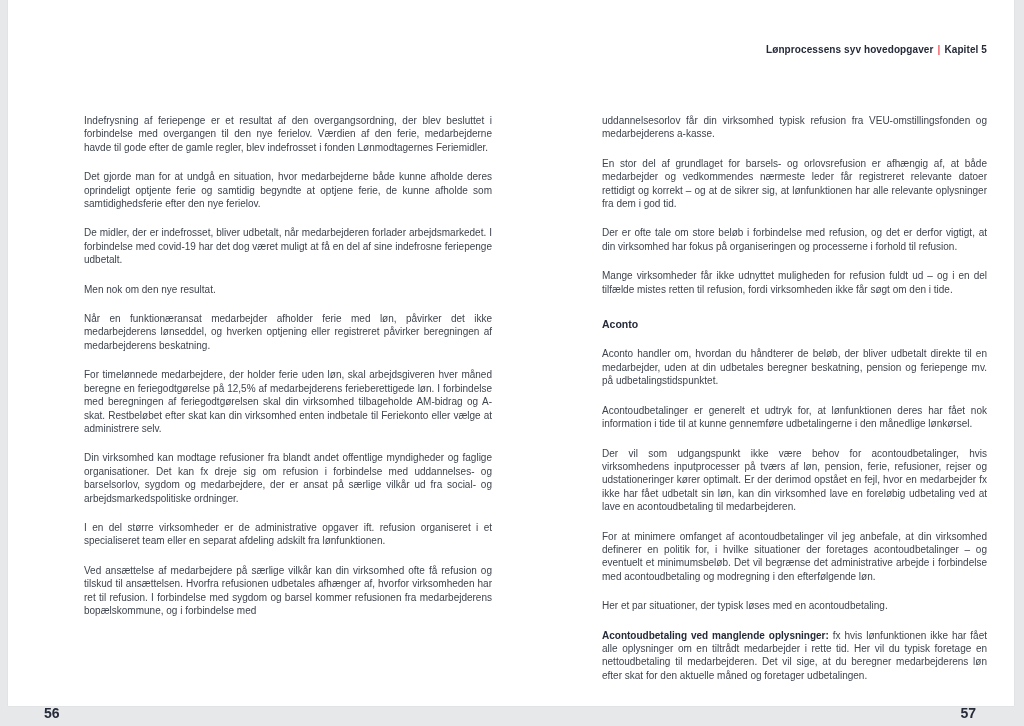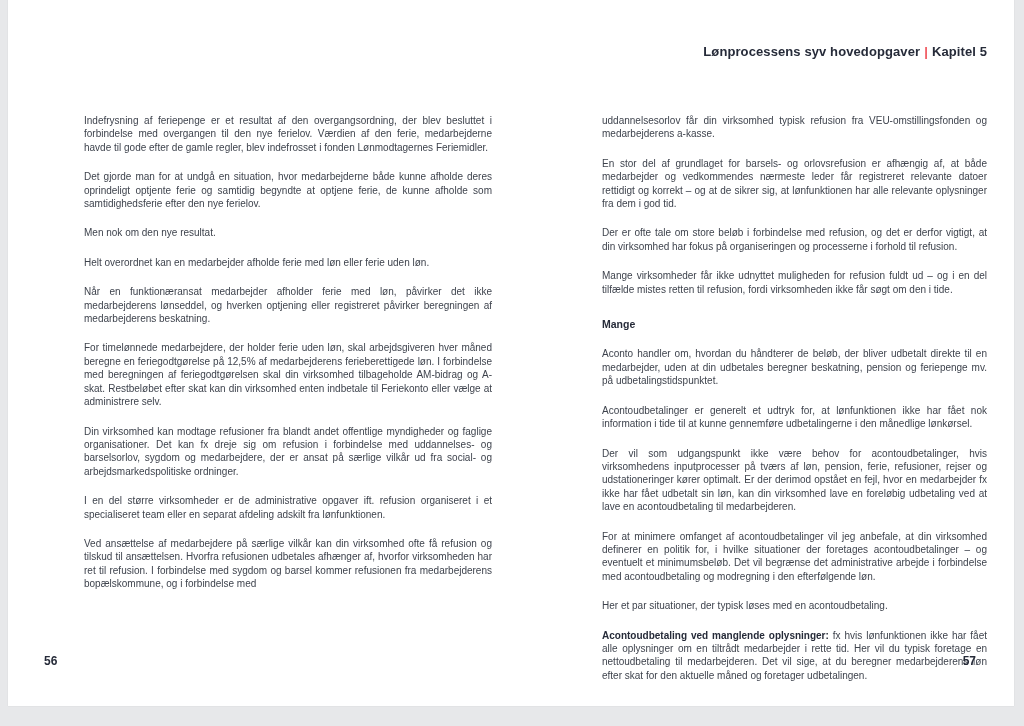--- a/index.html
+++ b/index.html
@@ -16,73 +16,73 @@
     background:var(--desk);
     font-family:"Liberation Sans","DejaVu Sans",sans-serif;
   }
   .spread{
     position:absolute;top:0;left:8px;right:10px;bottom:20px;
     background:var(--paper);
     box-shadow:0 0 1px rgba(0,0,0,0.12);
   }
   .running-header{
     position:absolute;top:44px;right:27px;
-    font-size:13px;font-weight:bold;color:var(--heading-ink);
+    font-size:10px;font-weight:bold;color:var(--heading-ink);
     letter-spacing:0.1px;white-space:nowrap;
   }
   .running-header .sep{color:var(--accent);padding:0 4px;font-weight:bold;}
   .column{
     position:absolute;top:98px;
     font-size:10px;line-height:13.4px;color:var(--ink);
     text-align:justify;
   }
   .column.left{left:76px;width:408px;}
   .column.right{left:594px;width:385px;}
   .column p{margin:16px 0 13px;}
   .column h3{
     font-size:10.5px;font-weight:bold;color:var(--heading-ink);
     margin:22px 0 13px;text-align:left;
   }
   .column p strong{color:var(--heading-ink);}
   .page-num{
-    position:absolute;top:654px;
-    font-size:12px;font-weight:bold;color:var(--heading-ink);
+    position:absolute;top:705px;
+    font-size:14px;font-weight:bold;color:var(--heading-ink);
   }
   .page-num.left-num{left:36px;}
   .page-num.right-num{right:38px;}
 </style>
 </head>
 <body>
 
 <div class="spread">
 
   <div class="running-header">
     <span>Lønprocessens syv hovedopgaver</span><span class="sep">|</span><span>Kapitel 5</span>
   </div>
 
   <div class="column left" id="left-col">
       <p>Indefrysning af feriepenge er et resultat af den overgangsordning, der blev besluttet i forbindelse med overgangen til den nye ferielov. Værdien af den ferie, medarbejderne havde til gode efter de gamle regler, blev indefrosset i fonden Lønmodtagernes Feriemidler.</p>
       <p>Det gjorde man for at undgå en situation, hvor medarbejderne både kunne afholde deres oprindeligt optjente ferie og samtidig begyndte at optjene ferie, de kunne afholde som samtidighedsferie efter den nye ferielov.</p>
+      <p>De midler, der er indefrosset, bliver udbetalt, når medarbejderen forlader arbejdsmarkedet. I forbindelse med covid-19 har det dog været muligt at få en del af sine indefrosne feriepenge udbetalt.</p>
       <p>Men nok om den nye resultat.</p>
-      <p>Helt overordnet kan en medarbejder afholde ferie med løn eller ferie uden løn.</p>
       <p>Når en funktionæransat medarbejder afholder ferie med løn, påvirker det ikke medarbejderens lønseddel, og hverken optjening eller registreret påvirker beregningen af medarbejderens beskatning.</p>
       <p>For timelønnede medarbejdere, der holder ferie uden løn, skal arbejdsgiveren hver måned beregne en feriegodtgørelse på 12,5% af medarbejderens ferieberettigede løn. I forbindelse med beregningen af feriegodtgørelsen skal din virksomhed tilbageholde AM-bidrag og A-skat. Restbeløbet efter skat kan din virksomhed enten indbetale til Feriekonto eller vælge at administrere selv.</p>
       <p>Din virksomhed kan modtage refusioner fra blandt andet offentlige myndigheder og faglige organisationer. Det kan fx dreje sig om refusion i forbindelse med uddannelses- og barselsorlov, sygdom og medarbejdere, der er ansat på særlige vilkår ud fra social- og arbejdsmarkedspolitiske ordninger.</p>
       <p>I en del større virksomheder er de administrative opgaver ift. refusion organiseret i et specialiseret team eller en separat afdeling adskilt fra lønfunktionen.</p>
       <p>Ved ansættelse af medarbejdere på særlige vilkår kan din virksomhed ofte få refusion og tilskud til ansættelsen. Hvorfra refusionen udbetales afhænger af, hvorfor virksomheden har ret til refusion. I forbindelse med sygdom og barsel kommer refusionen fra medarbejderens bopælskommune, og i forbindelse med</p>
     </div>
 
   <div class="column right" id="right-col">
       <p>uddannelsesorlov får din virksomhed typisk refusion fra VEU-omstillingsfonden og medarbejderens a-kasse.</p>
       <p>En stor del af grundlaget for barsels- og orlovsrefusion er afhængig af, at både medarbejder og vedkommendes nærmeste leder får registreret relevante datoer rettidigt og korrekt – og at de sikrer sig, at lønfunktionen har alle relevante oplysninger fra dem i god tid.</p>
       <p>Der er ofte tale om store beløb i forbindelse med refusion, og det er derfor vigtigt, at din virksomhed har fokus på organiseringen og processerne i forhold til refusion.</p>
       <p>Mange virksomheder får ikke udnyttet muligheden for refusion fuldt ud – og i en del tilfælde mistes retten til refusion, fordi virksomheden ikke får søgt om den i tide.</p>
-      <h3>Mange</h3>
+      <h3>Aconto</h3>
       <p>Aconto handler om, hvordan du håndterer de beløb, der bliver udbetalt direkte til en medarbejder, uden at din udbetales beregner beskatning, pension og feriepenge mv. på udbetalingstidspunktet.</p>
-      <p>Acontoudbetalinger er generelt et udtryk for, at lønfunktionen ikke har fået nok information i tide til at kunne gennemføre udbetalingerne i den månedlige lønkørsel.</p>
+      <p>Acontoudbetalinger er generelt et udtryk for, at lønfunktionen deres har fået nok information i tide til at kunne gennemføre udbetalingerne i den månedlige lønkørsel.</p>
       <p>Der vil som udgangspunkt ikke være behov for acontoudbetalinger, hvis virksomhedens inputprocesser på tværs af løn, pension, ferie, refusioner, rejser og udstationeringer kører optimalt. Er der derimod opstået en fejl, hvor en medarbejder fx ikke har fået udbetalt sin løn, kan din virksomhed lave en foreløbig udbetaling ved at lave en acontoudbetaling til medarbejderen.</p>
       <p>For at minimere omfanget af acontoudbetalinger vil jeg anbefale, at din virksomhed definerer en politik for, i hvilke situationer der foretages acontoudbetalinger – og eventuelt et minimumsbeløb. Det vil begrænse det administrative arbejde i forbindelse med acontoudbetaling og modregning i den efterfølgende løn.</p>
       <p>Her et par situationer, der typisk løses med en acontoudbetaling.</p>
       <p><strong>Acontoudbetaling ved manglende oplysninger: </strong>fx hvis lønfunktionen ikke har fået alle oplysninger om en tiltrådt medarbejder i rette tid. Her vil du typisk foretage en nettoudbetaling til medarbejderen. Det vil sige, at du beregner medarbejderens løn efter skat for den aktuelle måned og foretager udbetalingen.</p>
     </div>
 
   <div class="page-num left-num">56</div>
 
   <div class="page-num right-num">57</div>
 

